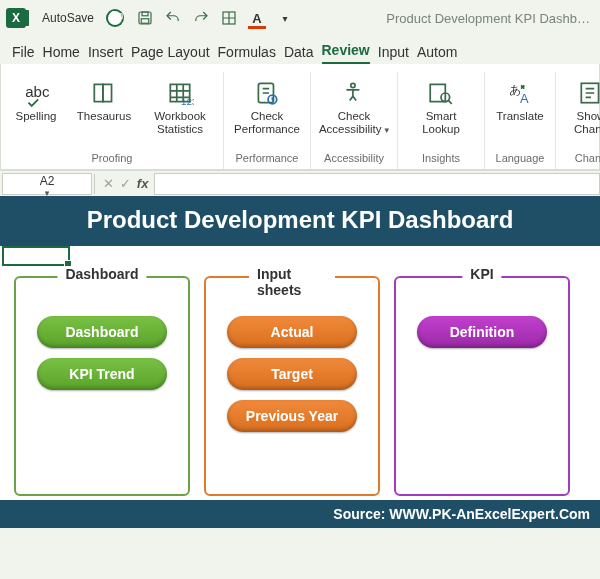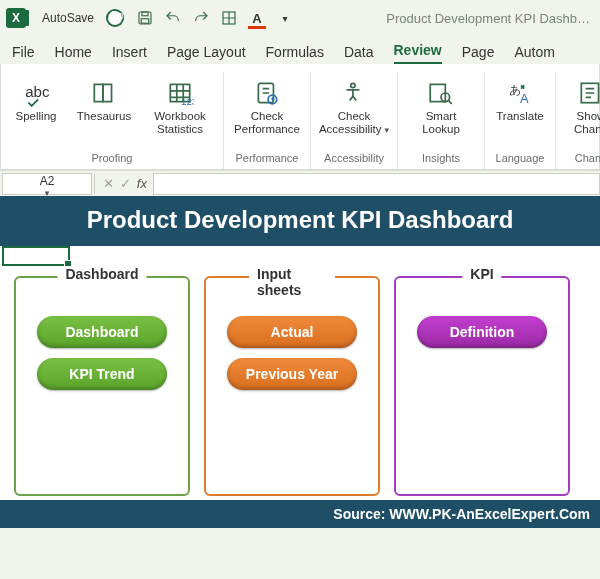--- a/index.html
+++ b/index.html
@@ -49,21 +49,21 @@
     width:14px; height:14px; border-radius:50%; background:#fff;
   }
   .autosave-toggle .on-text{
     position:absolute; left:4px; top:1px; font-size:10px; color:#fff;
   }
   .qat { display:flex; align-items:center; gap:10px; margin-left:4px; }
   .qat .ic { width:18px; height:18px; display:flex; align-items:center; justify-content:center; color:#3a3a3a;}
   .title-text { margin-left:auto; margin-right:4px; color:#7a8478; font-size:13px; white-space:nowrap; overflow:hidden;}
   
   .tabs {
-    display:flex; gap:20px; padding: 0 12px; align-items:flex-end; height:28px;
+    display:flex; gap:8px; padding: 0 12px; align-items:flex-end; height:28px;
     font-size:14px;
   }
   .tab { padding-bottom:4px; cursor:pointer; }
   .tab.active { color:#1c6b3f; border-bottom:2px solid #1c6b3f; font-weight:600;}
   
   .ribbon {
     background:#fff; border:1px solid #d8ded4; border-top:none;
     display:flex; height:106px; padding:8px 0 0 0;
   }
   .group { border-right:1px solid #e3e7df; padding:2px 6px 2px 6px; display:flex; flex-direction:column;}
@@ -76,21 +76,21 @@
   .dd-caret{ font-size:9px; margin-left:3px; color:#555;}
   
   .fbar-row { display:flex; align-items:center; height:26px; background:#f0f4ec; border-top:1px solid #d8ded4;}
   .namebox {
     width:90px; height:22px; background:#fff; border:1px solid #c9cfc5; display:flex; align-items:center; padding:0 6px; font-size:12px; margin-left:2px;
     justify-content:space-between;
     flex-direction:column;
   }
   .namebox .dd{font-size:9px;color:#555;}
   .fx-icons{ display:flex; align-items:center; gap:6px; margin:0 6px; color:#9aa498; font-size:13px;}
-  .fx-icons .fx{ font-style:italic; color:#555;}
+  .fx-icons .fx{ font-style:italic; color:#555;font-weight:bold;}
   .fbar-sep{ width:1px; height:20px; background:#c9cfc5; margin:0 2px;}
   .formula-input{ flex:1; height:22px; background:#fff; border:1px solid #c9cfc5;}
   
   .sheet { background:#fff; padding:0; }
   .dash-banner {
     background:#1e4f67; color:#fff; text-align:center;
     font-family: Arial, sans-serif; font-weight:bold; font-size:24px;
     padding:10px 0 12px 0;
   }
   .sel-cell{
@@ -171,21 +171,21 @@
 </div>
 
 <div class="tabs" id="tabs">
     <div class="tab">File</div>
     <div class="tab">Home</div>
     <div class="tab">Insert</div>
     <div class="tab">Page Layout</div>
     <div class="tab">Formulas</div>
     <div class="tab">Data</div>
     <div class="tab active">Review</div>
-    <div class="tab">Page</div>
+    <div class="tab">Input</div>
     <div class="tab">Autom</div>
   </div>
 
 <div class="ribbon" id="ribbon">
     <div class="group">
       <div class="group-items">
         <div class="rbtn">
           <div class="ric">
             <svg viewBox="0 0 26 26">
               <text x="3" y="17" font-size="14" fill="#333" stroke="none">abc</text>
@@ -311,20 +311,21 @@
   <div class="sel-cell"></div>
   <div class="panels" id="panels">
       <div class="panel green">
         <h4>Dashboard</h4>
         <div class="pill green">Dashboard</div>
         <div class="pill green">KPI Trend</div>
       </div>
       <div class="panel orange">
         <h4>Input sheets</h4>
         <div class="pill orange">Actual</div>
+        <div class="pill orange">Target</div>
         <div class="pill orange">Previous Year</div>
       </div>
       <div class="panel purple">
         <h4>KPI</h4>
         <div class="pill purple">Definition</div>
       </div>
     </div>
   <div class="source-bar">Source: WWW.PK-AnExcelExpert.Com</div>
 </div>
 

